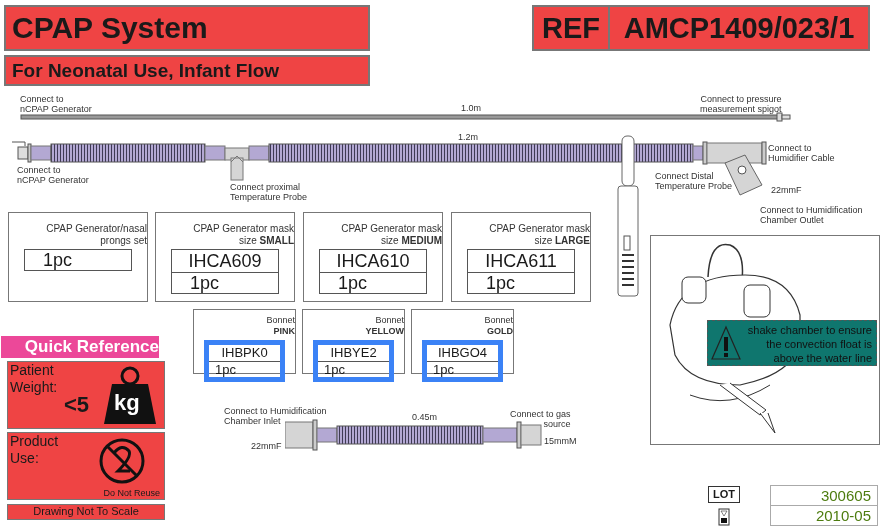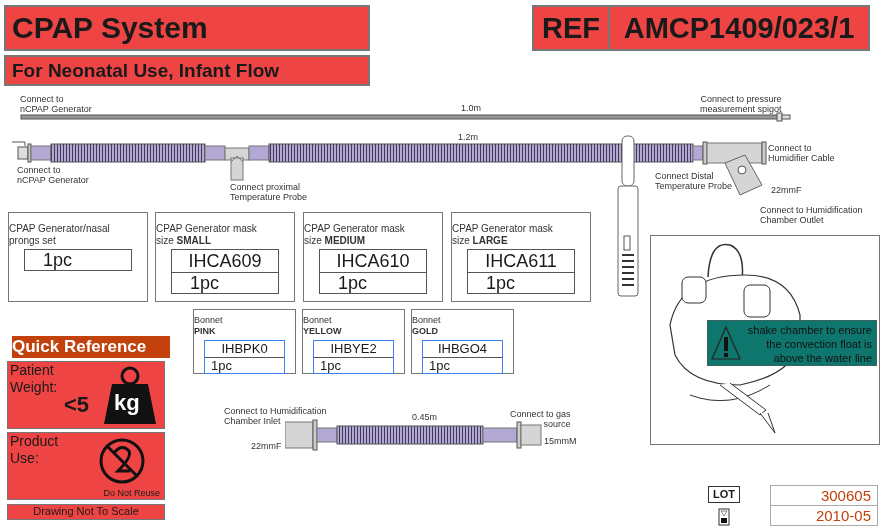--- a/index.html
+++ b/index.html
@@ -9,36 +9,36 @@
   .title { left:4px; top:5px; width:366px; height:46px; }
   .title span { position:absolute; left:6px; top:4px; font-size:30px; font-weight:bold; }
   .subtitle { left:4px; top:55px; width:366px; height:31px; }
   .subtitle span { position:absolute; left:6px; top:3px; font-size:19px; font-weight:bold; }
   .ref { left:532px; top:5px; width:338px; height:46px; display:flex; }
   .ref .ref-label { width:74px; border-right:2px solid #777; font-size:29px; font-weight:bold; display:flex; align-items:center; justify-content:center; }
   .ref .ref-value { flex:1; font-size:29px; font-weight:bold; display:flex; align-items:center; justify-content:center; }
   .lbl { position:absolute; font-size:9px; line-height:10px; color:#333; white-space:nowrap; }
   .lbl.r { text-align:right; }
   .part-box { position:absolute; border:1.5px solid #777; box-sizing:border-box; background:#fff; }
-  .part-box .desc { position:absolute; left:0; right:0; top:10px; text-align:left; font-size:10px; line-height:12px; color:#333; }
+  .part-box .desc { position:absolute; left:0; right:0; top:10px; text-align:right; font-size:10px; line-height:12px; color:#333; }
   .part-box .code-table { position:absolute; left:15px; right:15px; top:36px; border:1.5px solid #555; }
   .part-box .code { font-size:18px; text-align:center; height:22px; line-height:22px; border-bottom:1.5px solid #555; }
   .part-box .qty { font-size:18px; padding-left:18px; height:20px; line-height:20px; }
   .bonnet .desc { top:5px; font-size:9px; line-height:11px; }
-  .bonnet .code-table { left:10px; right:10px; top:30px; border:1px solid #3b82f6; }
+  .bonnet .code-table { left:10px; right:10px; top:30px; border:5px solid #3b82f6; }
   .bonnet .code { font-size:13px; height:16px; line-height:16px; border-bottom:1px solid #555; }
   .bonnet .qty { font-size:13px; height:15px; line-height:15px; padding-left:6px; }
-  .qr-header { left:12px; top:336px; width:158px; height:22px; background:#c2410c; color:#fff; font-weight:bold; font-size:17px; line-height:22px; text-align:left; }
+  .qr-header { left:1px; top:336px; width:158px; height:22px; background:#ec4899; color:#fff; font-weight:bold; font-size:17px; line-height:22px; text-align:right; }
   .qr-weight { left:7px; top:361px; width:158px; height:68px; }
   .qr-use { left:7px; top:432px; width:158px; height:68px; }
   .qr-note { left:7px; top:504px; width:158px; height:16px; font-size:11px; text-align:center; line-height:13px; }
   .qr-lbl { position:absolute; left:2px; top:0px; font-size:14px; line-height:17px; }
   .lot-badge { left:708px; top:486px; width:32px; height:17px; border:1.5px solid #333; font-weight:bold; font-size:11px; text-align:center; line-height:15px; box-sizing:border-box; }
   .lot-table { left:770px; top:485px; width:108px; border:1px solid #aaa; box-sizing:border-box; }
-  .lot-table div { height:19px; line-height:19px; text-align:right; padding-right:6px; font-size:15px; color:#c2410c; }
+  .lot-table div { height:19px; line-height:19px; text-align:right; padding-right:6px; font-size:15px; color:#4d7c0f; }
   .lot-table div:first-child { border-bottom:1px solid #aaa; }
   .chamber-frame { left:650px; top:235px; width:228px; height:208px; border:1.5px solid #777; }
   .warn { position:absolute; left:707px; top:320px; width:170px; height:46px; background:#0f766e; border:1px dashed #555; box-sizing:border-box; }
   .warn .txt { position:absolute; right:4px; top:2px; text-align:right; font-size:11px; line-height:14px; color:#111; }
 </style>
 </head>
 <body>
 
 <div class="box title">
     <span>CPAP System</span>

